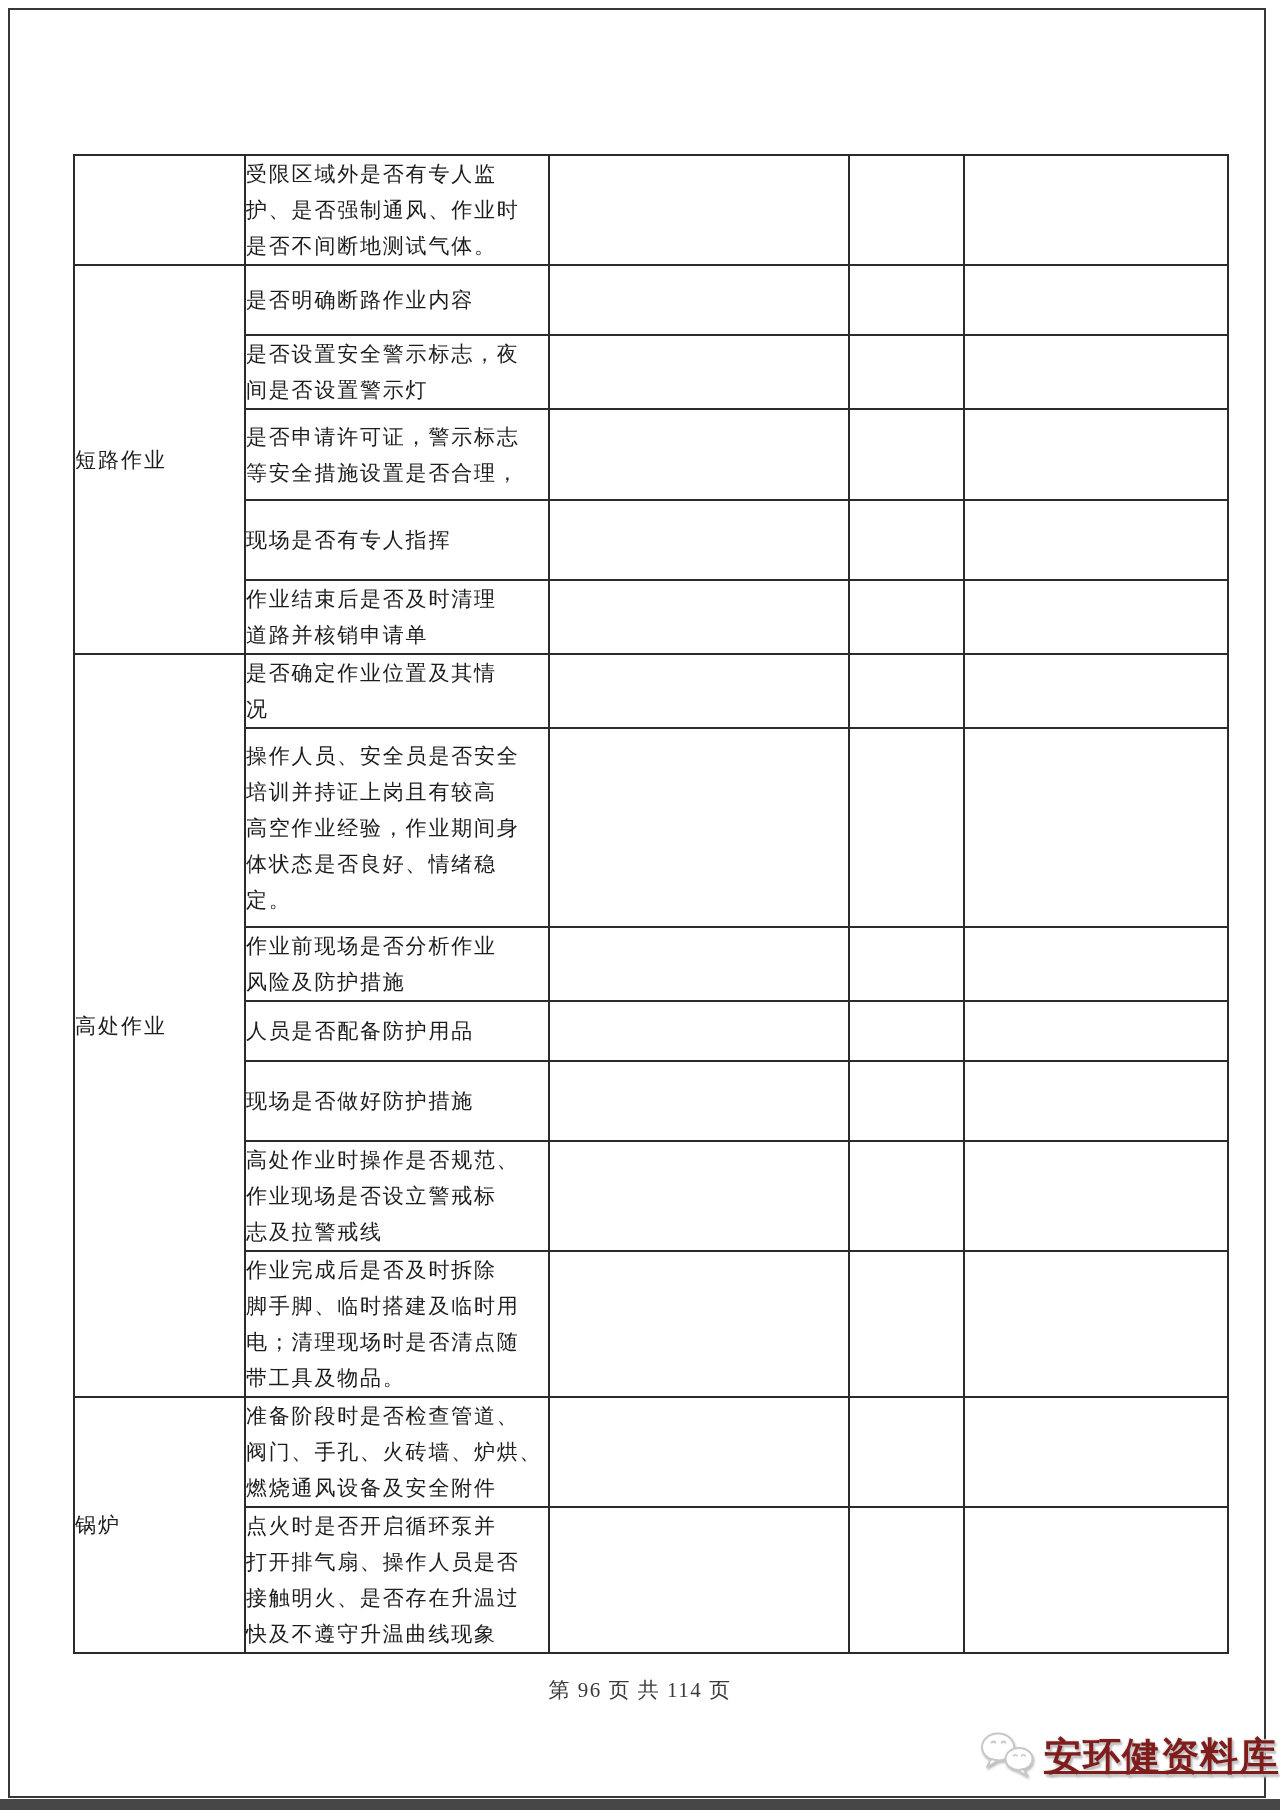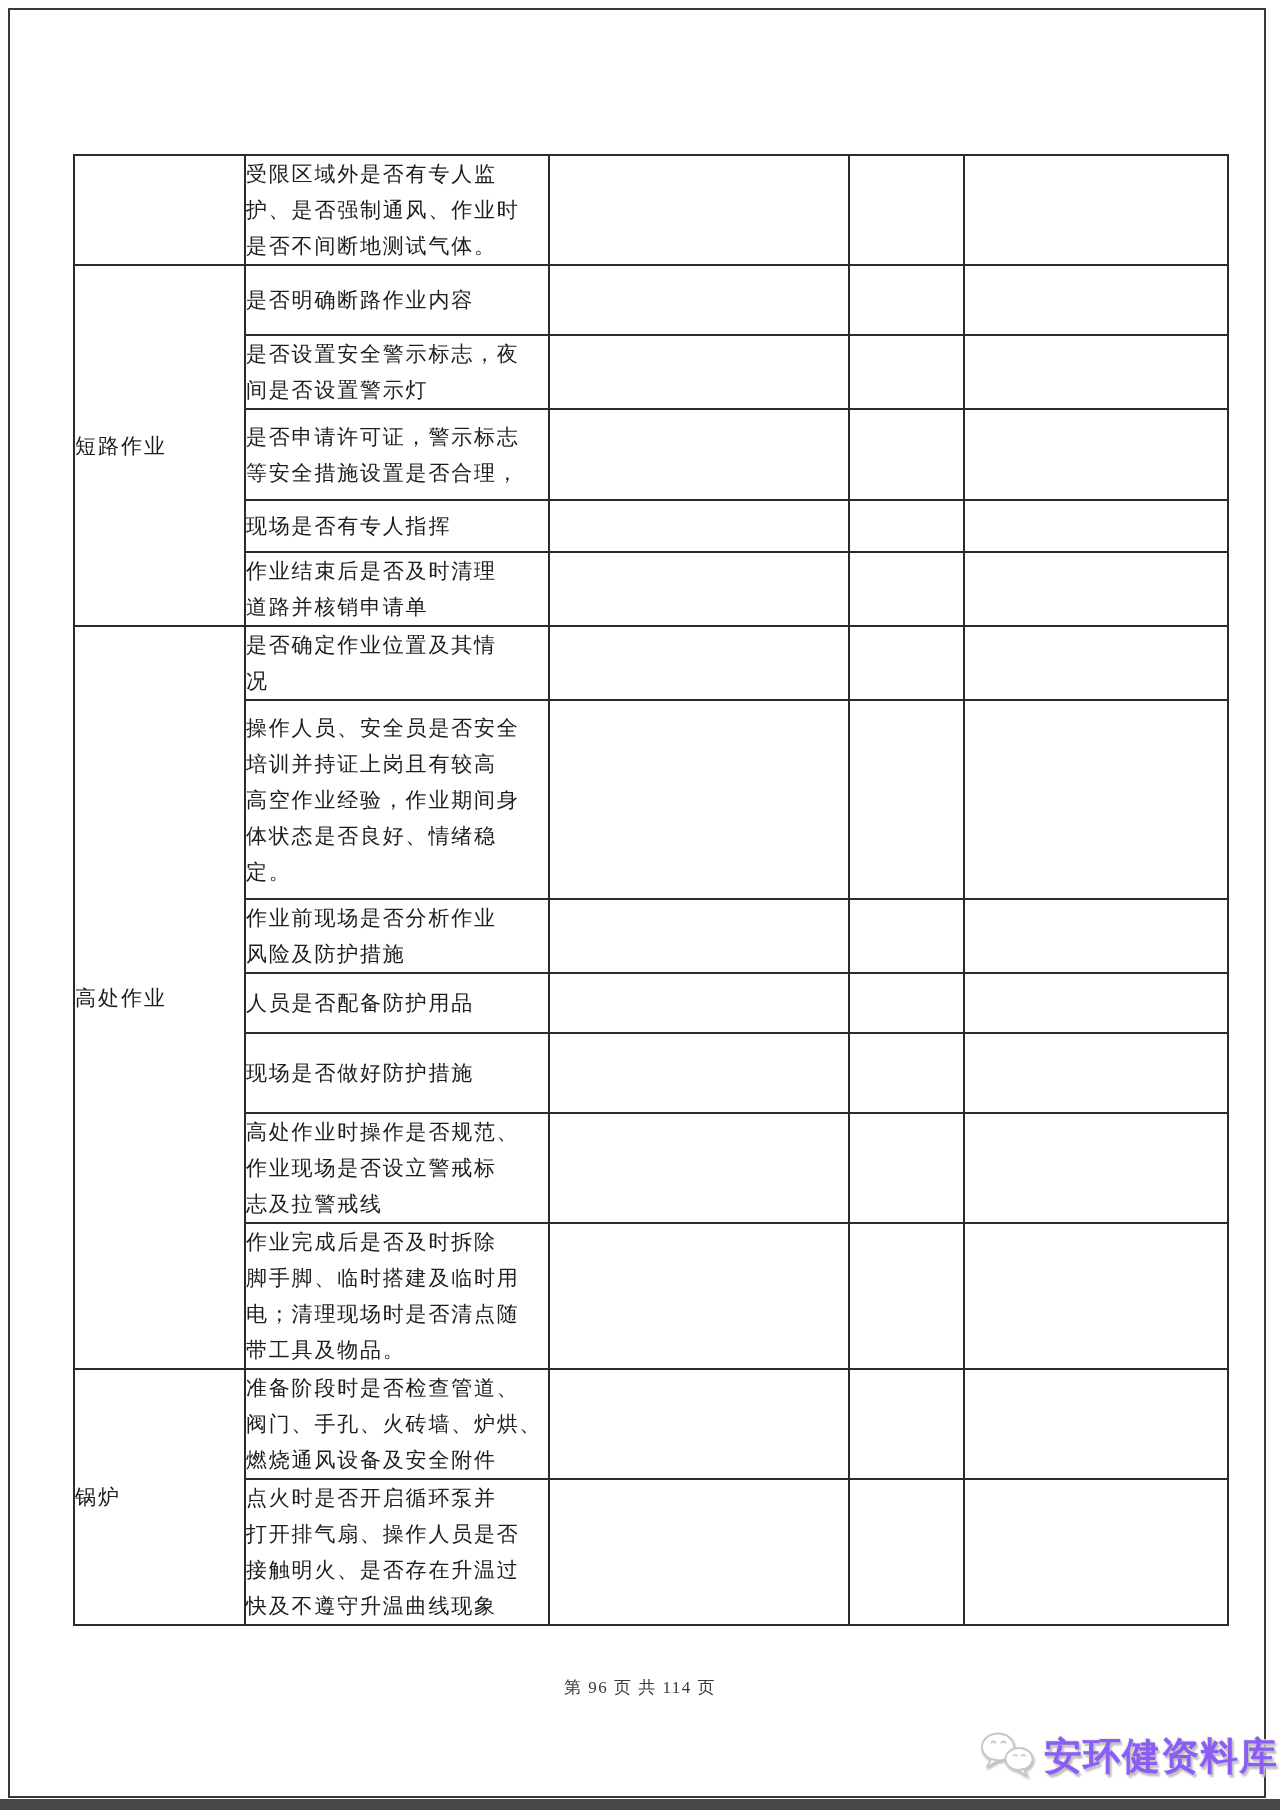--- a/index.html
+++ b/index.html
@@ -27,31 +27,32 @@
     text-align:left;
     font-size:21px;letter-spacing:2px;color:#1d1d1d;
   }
   td.item-cell{
     font-size:21px;line-height:36px;letter-spacing:1.8px;color:#1d1d1d;
     padding:2px 0 2px 4px;white-space:pre-line;text-align:left;
   }
   td.result-cell{background:#fff;}
   .footer{
     position:absolute;left:0;top:1676px;width:1280px;text-align:center;
-    font-size:17px;letter-spacing:1.5px;color:#3a3a3a;
+    font-size:21px;letter-spacing:1.5px;color:#3a3a3a;
   }
   .watermark{
     position:absolute;left:978px;top:1730px;display:flex;align-items:center;gap:8px;
   }
   .watermark-icon{filter:drop-shadow(1.5px 2px 1px rgba(165,165,165,0.75));}
   .watermark-text{
     font-family:"Liberation Sans","DejaVu Sans",sans-serif;
-    font-size:38px;font-weight:bold;letter-spacing:1px;color:#8b5cf6;
+    font-size:38px;font-weight:bold;letter-spacing:1px;color:#7f1d1d;
     text-shadow:2px 3px 2px #bfbfbf,1px 1px 1px #cfcfcf,-1px -1px 1px #ededed;
     white-space:nowrap;
+    text-decoration:underline;
   }
 </style>
 </head>
 <body>
 
 <div class="page-border"></div>
 
 <table class="checklist">
   <colgroup>
     <col style="width:171px">
@@ -86,21 +87,21 @@
       <td class="result-cell"></td>
       <td class="result-cell"></td>
     </tr>
     <tr style="height:91px">
       <td class="item-cell">是否申请许可证，警示标志
 等安全措施设置是否合理，</td>
       <td class="result-cell"></td>
       <td class="result-cell"></td>
       <td class="result-cell"></td>
     </tr>
-    <tr style="height:52px">
+    <tr style="height:80px">
       <td class="item-cell">现场是否有专人指挥</td>
       <td class="result-cell"></td>
       <td class="result-cell"></td>
       <td class="result-cell"></td>
     </tr>
     <tr style="height:73px">
       <td class="item-cell">作业结束后是否及时清理
 道路并核销申请单</td>
       <td class="result-cell"></td>
       <td class="result-cell"></td>

